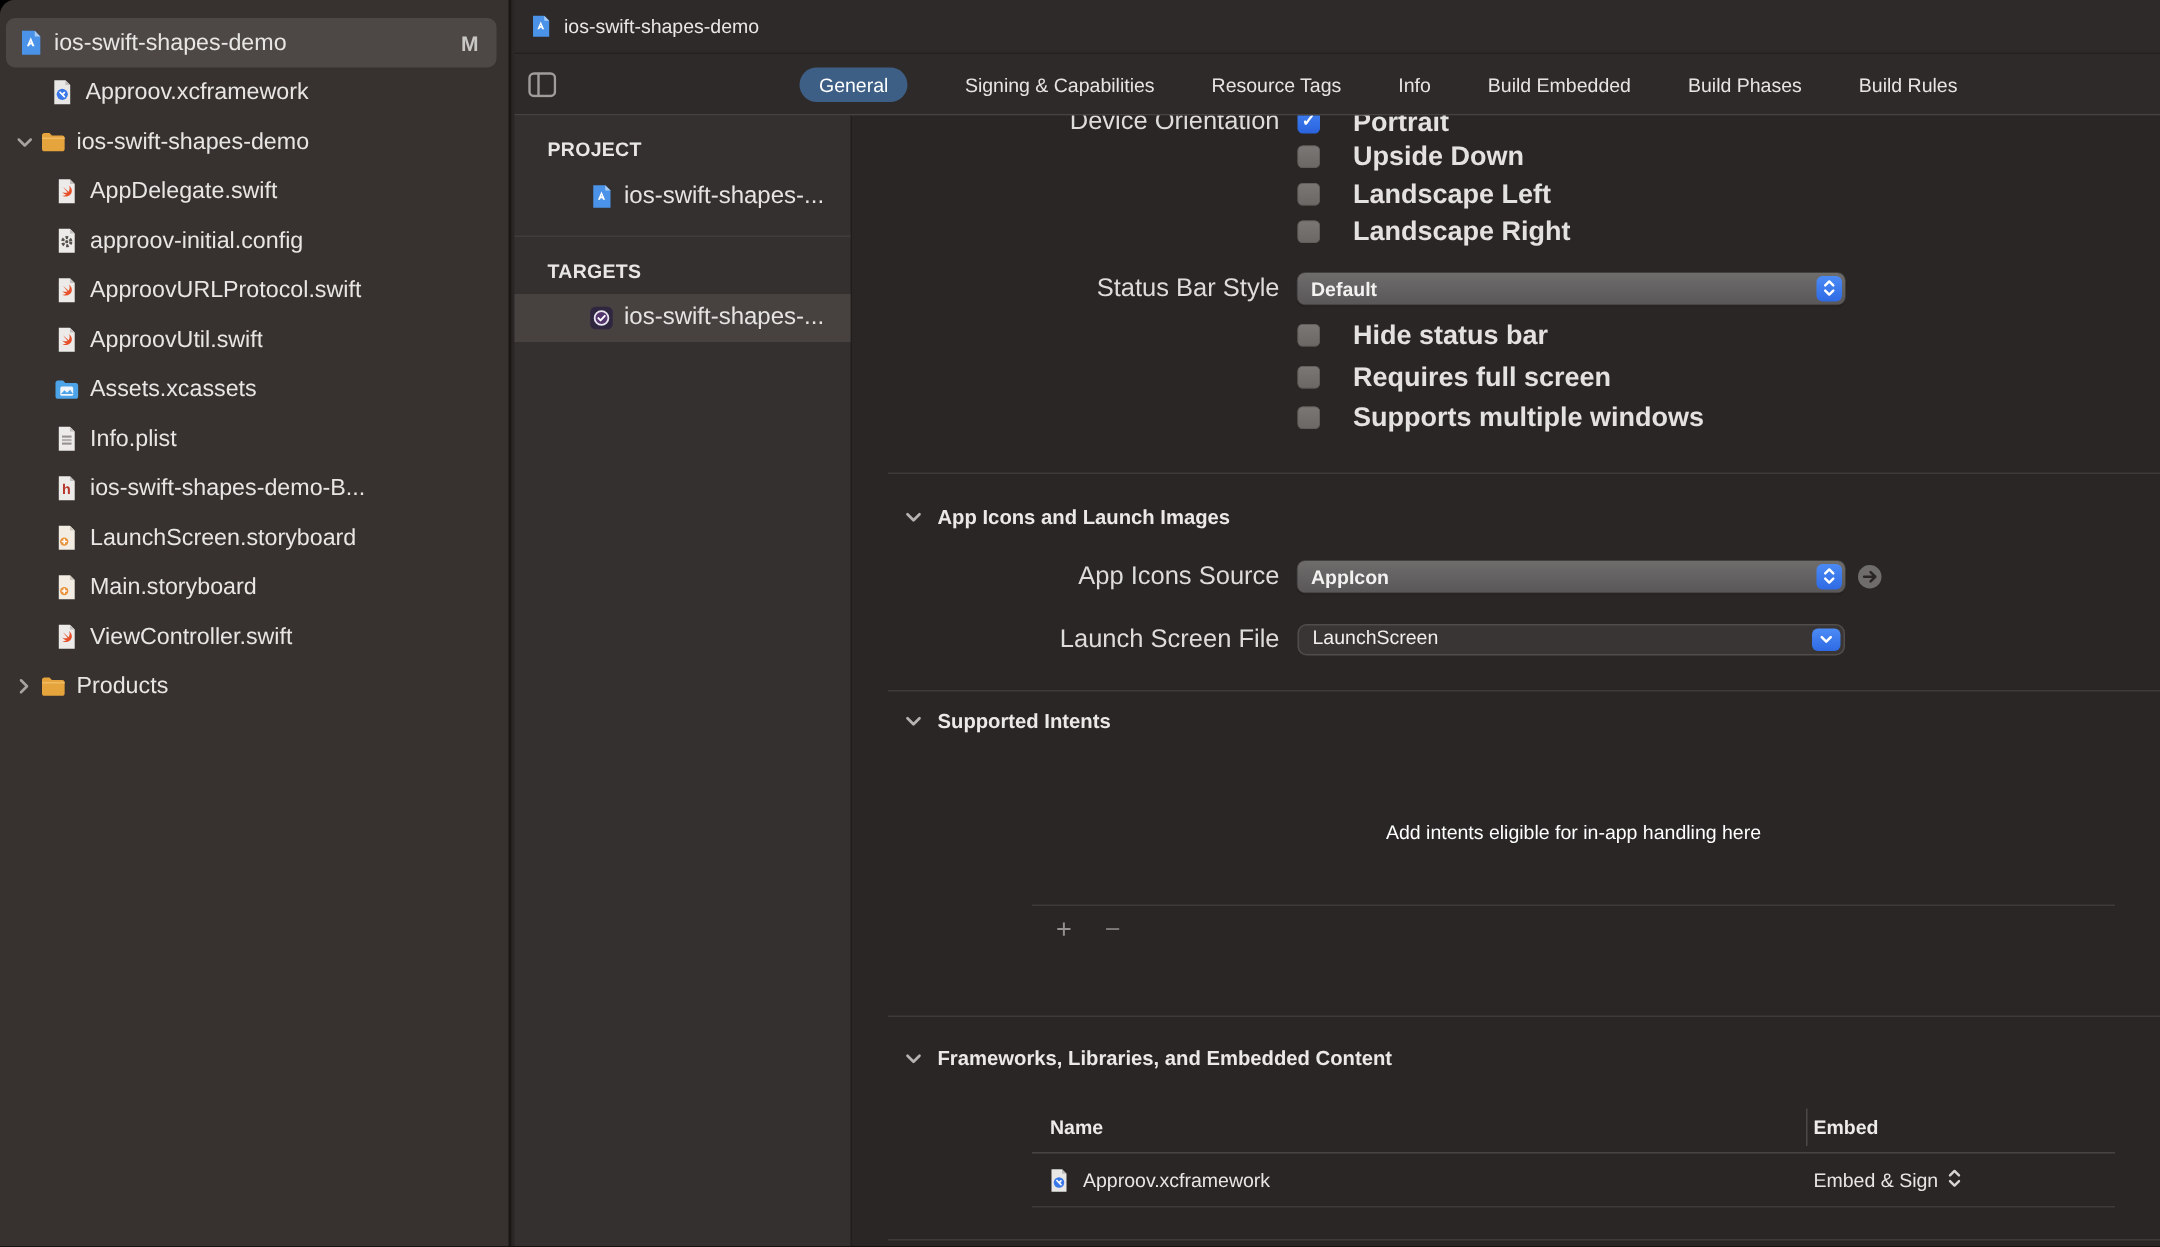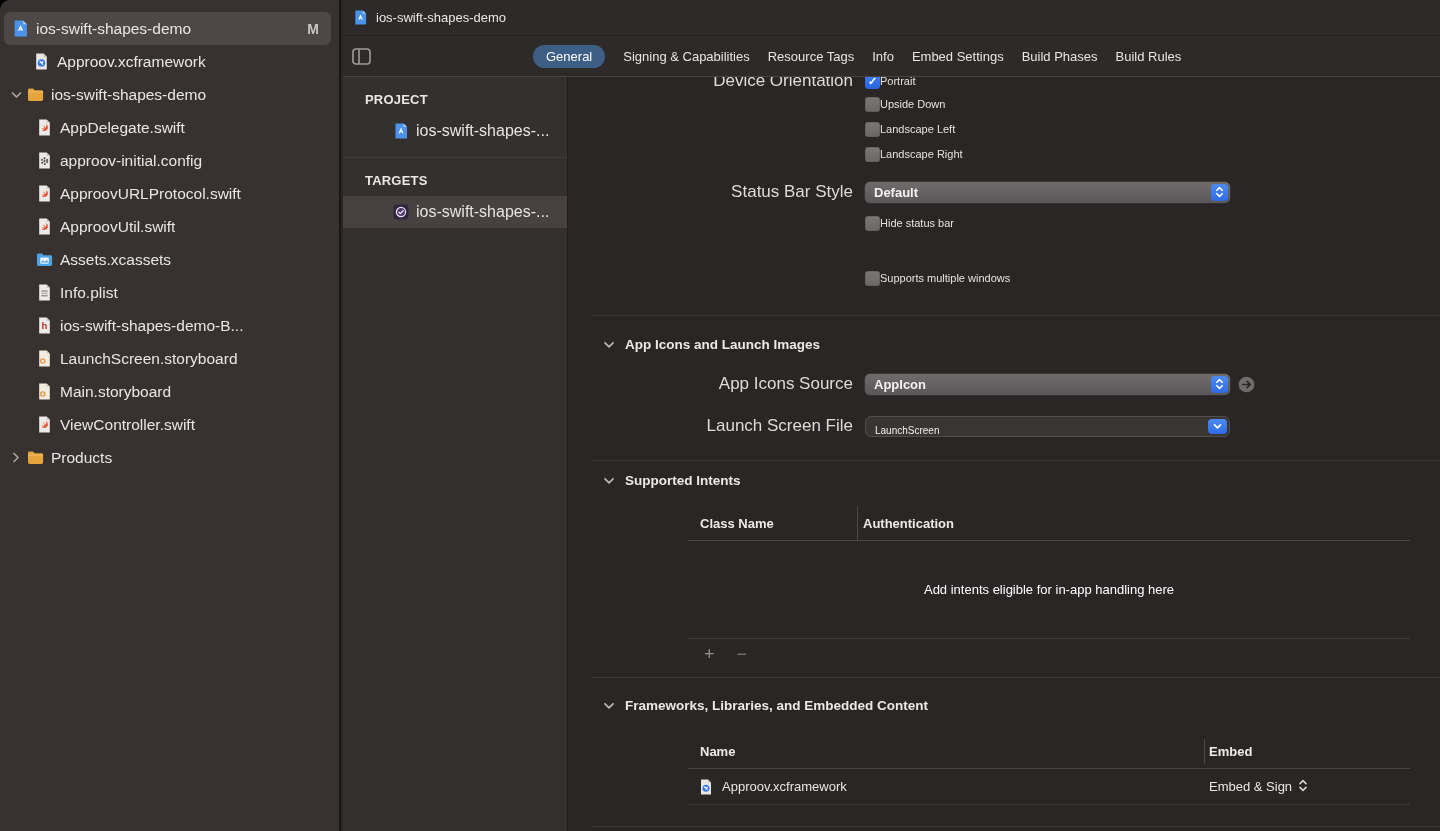--- a/index.html
+++ b/index.html
@@ -28,42 +28,42 @@
   .sel-div{height:1px;background:#413d3b;margin-top:10px;}
 
   
   .header{position:absolute;left:343px;top:0;width:1097px;height:36px;background:#2e2a29;
           border-bottom:1px solid #242020;display:flex;align-items:center;gap:8px;
           box-sizing:border-box;padding-left:10px;font-size:13px;color:#e9e7e6;}
   .header .icon16{width:15px;height:15px;margin:0;}
   .tabbar{position:absolute;left:343px;top:36px;width:1097px;height:41px;background:#2e2a29;
           border-bottom:1px solid #474342;display:flex;align-items:center;box-sizing:border-box;padding-left:8px;}
   .toggle-btn{width:20px;height:20px;display:flex;align-items:center;justify-content:center;}
-  .tabs{display:flex;gap:18px;margin-left:162px;font-size:13px;color:#e7e5e4;align-items:center;text-align:right;}
+  .tabs{display:flex;gap:38px;margin-left:162px;font-size:13px;color:#e7e5e4;align-items:center;text-align:right;}
   .tab{padding:4px 0;white-space:nowrap;}
   .tab.active{background:#3d5f86;border-radius:12px;padding:4px 13px;color:#fff;}
 
   
   .main{position:absolute;left:569px;top:77px;width:871px;height:754px;background:#2a2626;overflow:hidden;}
   .frow{position:absolute;left:0;width:100%;height:22px;display:flex;align-items:center;}
   .flabel{width:284px;text-align:right;flex:none;font-size:17px;color:#dddcdb;white-space:nowrap;}
   .fctrl{margin-left:12px;display:flex;align-items:center;}
   .checkbox{width:15px;height:15px;border-radius:3.5px;background:linear-gradient(#7a7774,#6a6764);
             flex:none;display:flex;align-items:center;justify-content:center;box-shadow:inset 0 0 0 .5px #5c5956;}
   .checkbox.checked{background:linear-gradient(#3f80f1,#2a63dd);box-shadow:none;}
   .tick{color:#fff;font-size:11px;font-weight:700;line-height:1;}
-  .chk-label{margin-left:0;font-size:11px;color:#e4e2e1;}
+  .chk-label{margin-left:22px;font-size:18px;color:#e4e2e1;font-weight:bold;}
   .popup{position:relative;width:365px;height:21px;border-radius:5px;background:linear-gradient(#6f6d6c,#595757);
          box-shadow:0 0 0 .5px #4b4846,0 1px 1px rgba(0,0,0,.35);display:flex;align-items:center;
          padding-left:9px;box-sizing:border-box;font-size:13px;color:#f3f2f1;font-weight:600;}
   .popup .cap{position:absolute;right:2px;top:2px;width:17px;height:17px;border-radius:4px;
               background:linear-gradient(#4b8bf5,#2f6ae4);display:flex;align-items:center;justify-content:center;}
   .combo{position:relative;width:365px;height:21px;border-radius:6px;background:#393534;
-         border:1px solid #514d4b;display:flex;align-items:flex-end;padding-left:9px;
-         box-sizing:border-box;font-size:10px;color:#f0efee;}
+         border:1px solid #514d4b;display:flex;align-items:flex-start;padding-left:9px;
+         box-sizing:border-box;font-size:13px;color:#f0efee;}
   .combo .cap{position:absolute;right:2px;top:2px;width:19px;height:15px;border-radius:4px;
               background:linear-gradient(#4b8bf5,#2f6ae4);display:flex;align-items:center;justify-content:center;}
   .round-btn{width:17px;height:17px;margin-left:8px;flex:none;display:flex;}
   .hsep{position:absolute;left:23px;right:0;height:1px;background:#3e3a39;}
   .sec-head{position:absolute;left:34px;display:flex;align-items:center;gap:10px;
             font-size:13.5px;font-weight:700;color:#ebe9e8;height:18px;}
   .table{position:absolute;left:119px;width:722px;box-sizing:border-box;font-size:13px;}
   .thead{display:flex;align-items:stretch;border-bottom:1px solid #484443;font-weight:700;color:#edebea;}
   .th{display:flex;align-items:center;}
   .tbody-empty{display:flex;align-items:center;justify-content:center;color:#ffffff;
@@ -255,21 +255,21 @@
       <svg width="19" height="17" viewBox="0 0 19 17">
           <rect x="1" y="1" width="17" height="15" rx="3" fill="none" stroke="#9f9c9a" stroke-width="1.6"></rect>
           <line x1="7" y1="1" x2="7" y2="16" stroke="#9f9c9a" stroke-width="1.6"></line>
         </svg>
     </span>
     <div class="tabs">
       <span class="tab active">General</span>
       <span class="tab">Signing &amp; Capabilities</span>
       <span class="tab">Resource Tags</span>
       <span class="tab">Info</span>
-      <span class="tab">Embed Settings</span>
+      <span class="tab">Build Embedded</span>
       <span class="tab">Build Phases</span>
       <span class="tab">Build Rules</span>
     </div>
   </div>
 
   <div class="selector">
     <div class="sel-heading">PROJECT</div>
     <div class="sel-item">
       <span class="icon16">
         <svg viewBox="0 0 16 16">
@@ -341,20 +341,27 @@
         </span>
       </span>
     </div>
     <div class="frow" style="top:135px">
       <span class="flabel"></span>
       <span class="fctrl">
         <span class="checkbox"></span>
         <span class="chk-label">Hide status bar</span>
       </span>
     </div>
+    <div class="frow" style="top:163px">
+      <span class="flabel"></span>
+      <span class="fctrl">
+        <span class="checkbox"></span>
+        <span class="chk-label">Requires full screen</span>
+      </span>
+    </div>
     <div class="frow" style="top:190px">
       <span class="flabel"></span>
       <span class="fctrl">
         <span class="checkbox"></span>
         <span class="chk-label">Supports multiple windows</span>
       </span>
     </div>
 
     <div class="hsep" style="top:238px"></div>
 
@@ -404,25 +411,20 @@
 
     <div class="sec-head" style="top:394px">
       <span>
         <svg width="12" height="8" viewBox="0 0 12 8">
             <path d="M2 1.8l4 4 4-4" stroke="#b6b3b1" stroke-width="1.8" fill="none" stroke-linecap="round" stroke-linejoin="round"></path>
           </svg>
       </span>
       <span>Supported Intents</span>
     </div>
     <div class="table" style="top:429px">
-      <div class="thead" style="height:34px">
-        <span class="th" style="width:157px;padding-left:12px">Class Name</span>
-        <span class="colsep"></span>
-        <span class="th" style="padding-left:5px">Authentication</span>
-      </div>
       <div class="tbody-empty" style="height:97px">Add intents eligible for in-app handling here</div>
       <div class="tfoot" style="height:30px">
         <span class="pm">+</span>
         <span class="pm minus">−</span>
       </div>
     </div>
 
     <div class="hsep" style="top:600px"></div>
 
     <div class="sec-head" style="top:619px">

